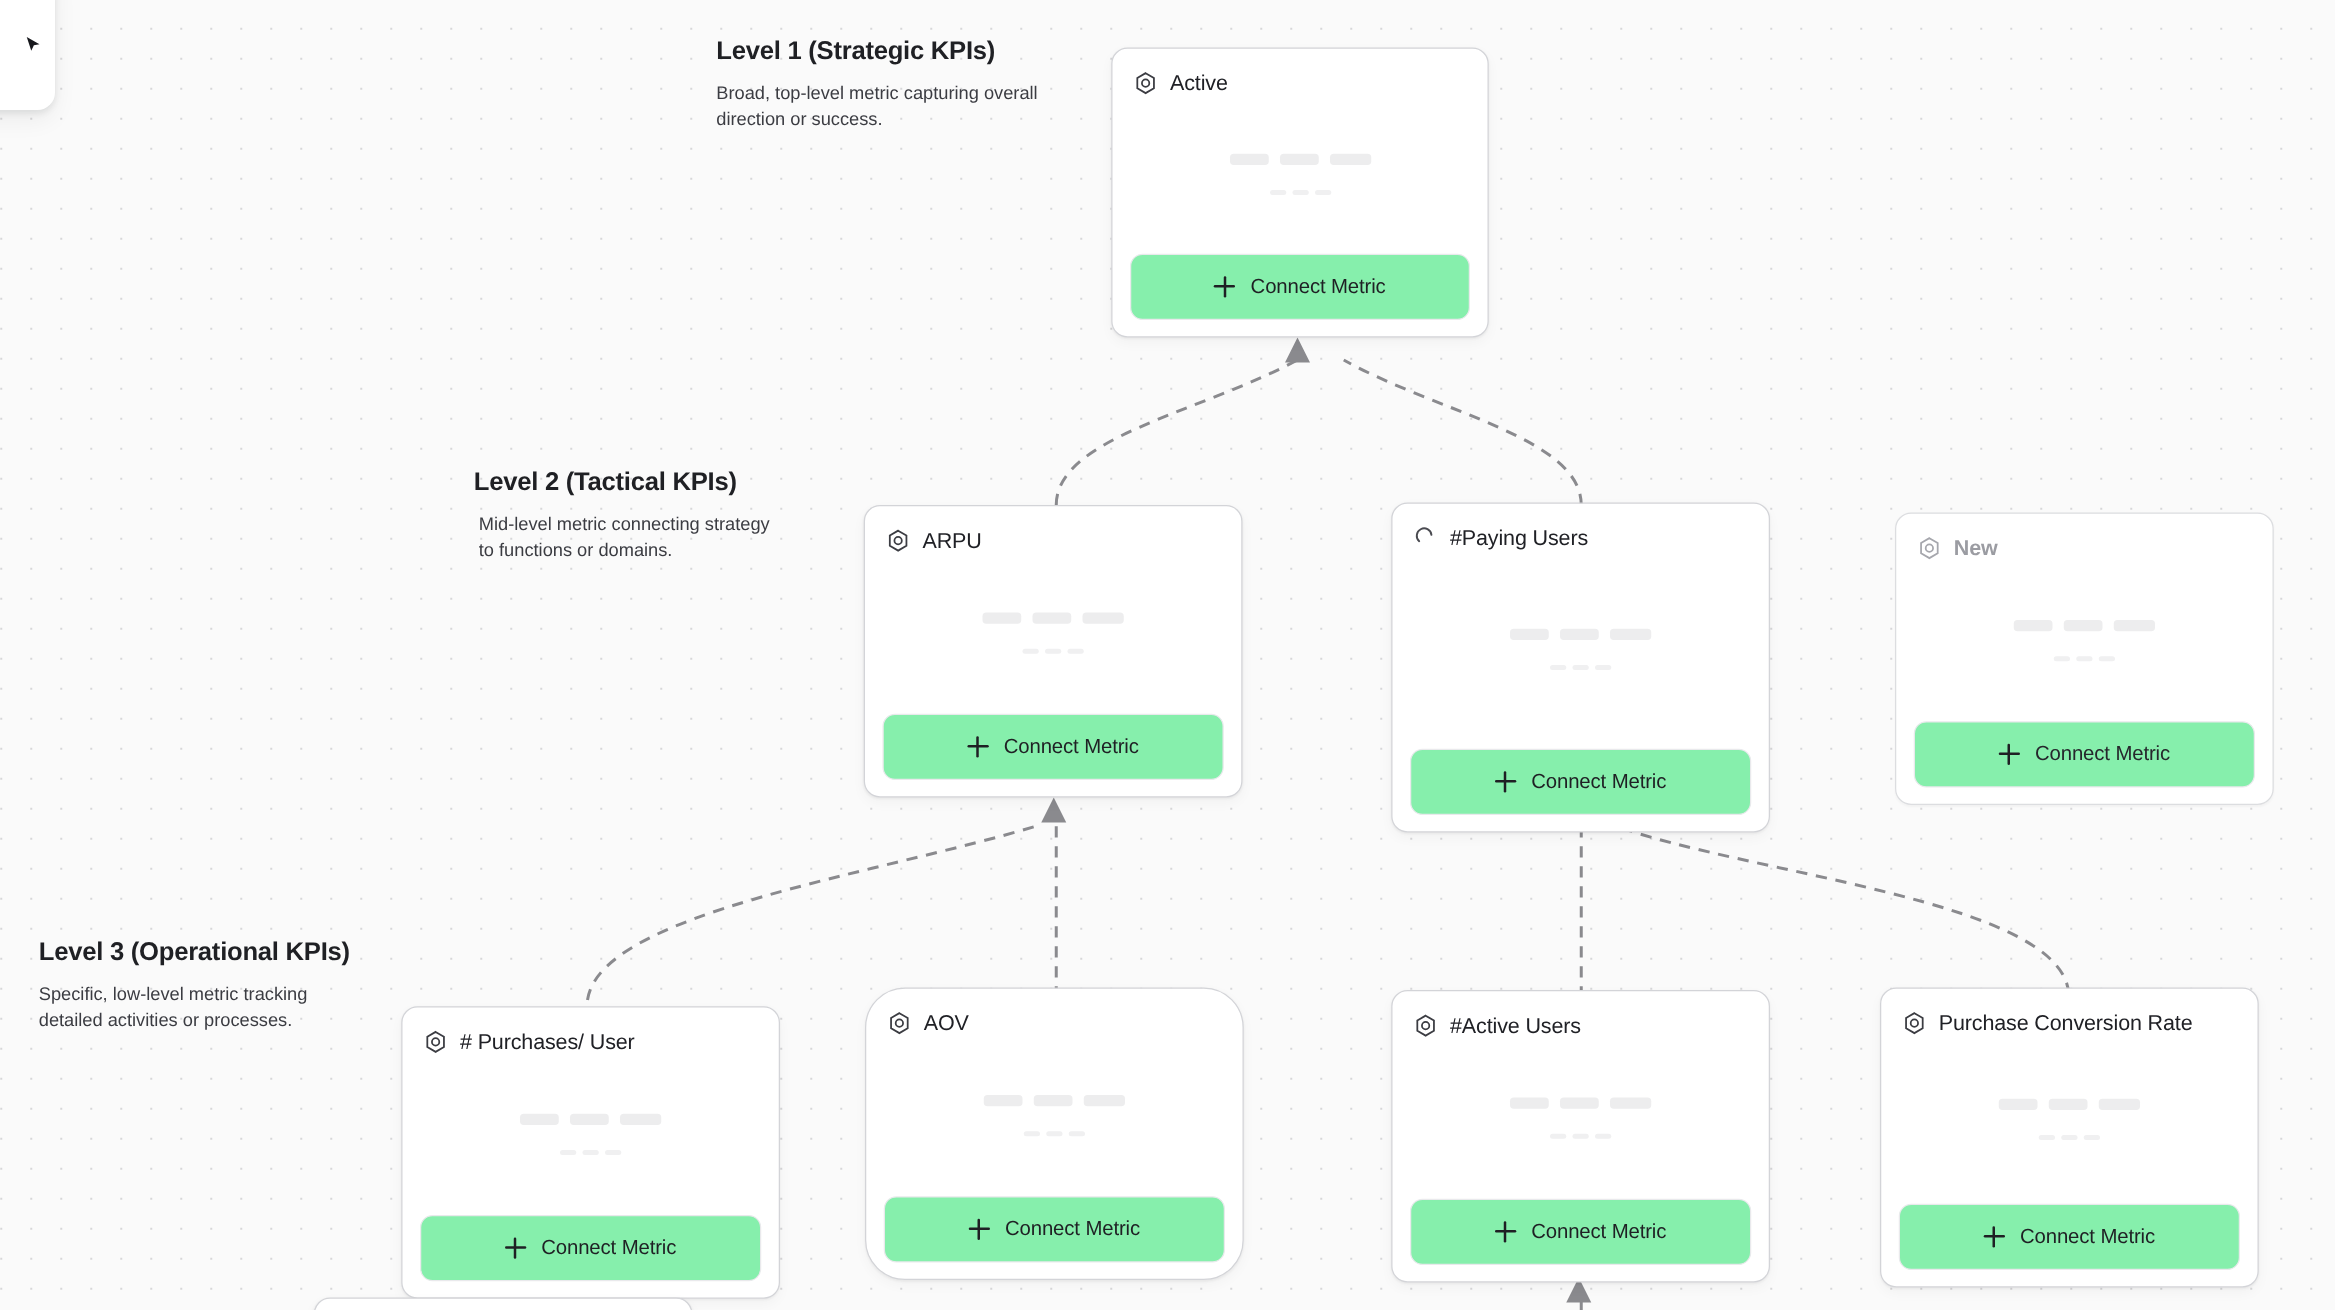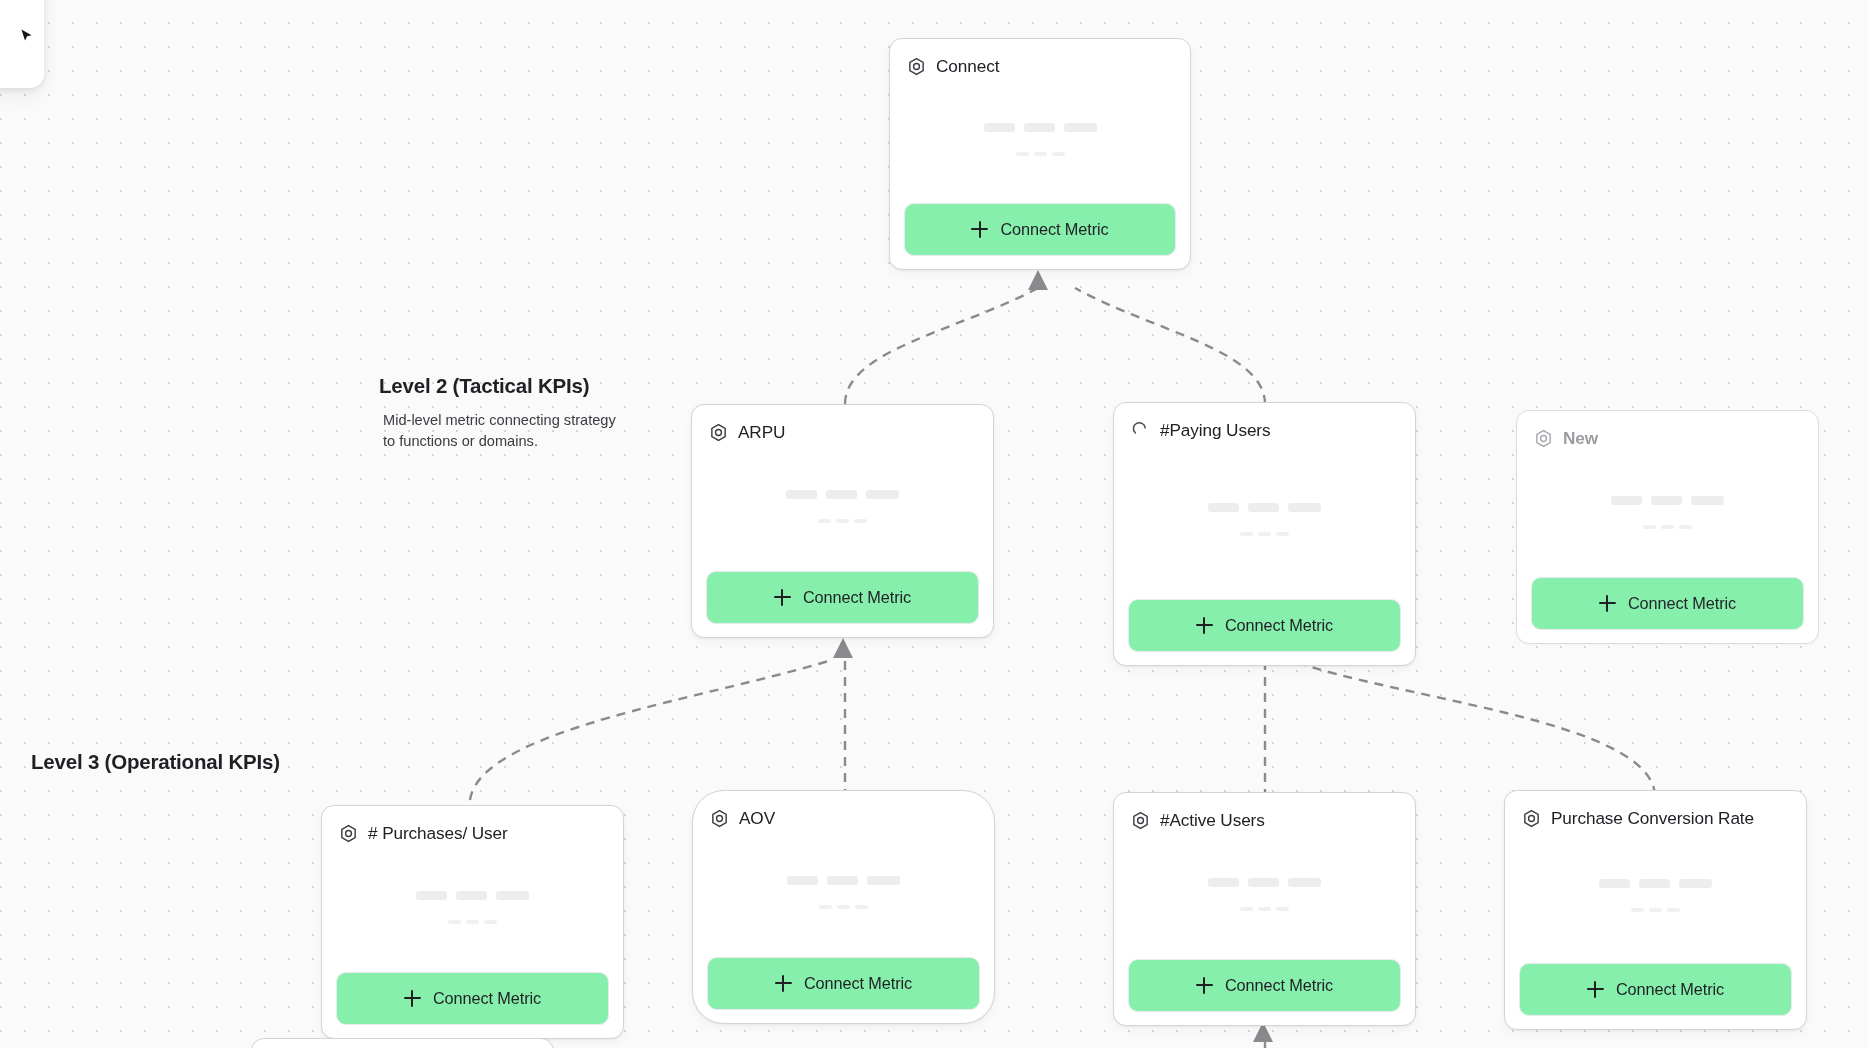--- a/index.html
+++ b/index.html
@@ -210,37 +210,42 @@
 
     <path class="edge-path" d="M 1265 798 L 1265 660"></path>
 
     <path class="edge-path" d="M 1655 795 C 1650 720 1400 700 1290 660"></path>
     <polygon class="edge-head" points="1263,638 1273,658 1253,658"></polygon>
 
     <path class="edge-path" d="M 1265 1048 L 1265 1040"></path>
     <polygon class="edge-head" points="1263,1022 1273,1042 1253,1042"></polygon>
   </svg>
 
+  <div class="level-label" style="left:573px; top:28px;">
+    <div class="level-title">Level 1 (Strategic KPIs)</div>
+    <div class="level-desc">Broad, top-level metric capturing overall direction or success.</div>
+  </div>
 
   <div class="level-label" style="left:379px; top:373px;">
     <div class="level-title">Level 2 (Tactical KPIs)</div>
     <div class="level-desc narrow" style="margin-left:4px;">Mid-level metric connecting strategy to functions or domains.</div>
   </div>
 
   <div class="level-label" style="left:31px; top:749px;">
     <div class="level-title">Level 3 (Operational KPIs)</div>
+    <div class="level-desc narrow">Specific, low-level metric tracking detailed activities or processes.</div>
   </div>
 
   <div class="card" style="left:889px; top:38px; width:302px; height:232px;">
     <div class="card-head">
       <svg class="hex-icon" viewBox="0 0 20 20">
         <path d="M10 1.6 17 5.6 17 14.4 10 18.4 3 14.4 3 5.6 Z" stroke-width="1.5"></path>
         <circle cx="10" cy="10" r="3.1" stroke-width="1.5"></circle>
       </svg>
-      <span class="card-title">Connect</span>
+      <span class="card-title">Active</span>
     </div>
     <div class="card-body">
       <div class="skel-row major">
         <span class="skel-bar"></span>
         <span class="skel-bar"></span>
         <span class="skel-bar"></span>
       </div>
       <div class="skel-row minor">
         <span class="skel-bar"></span>
         <span class="skel-bar"></span>

